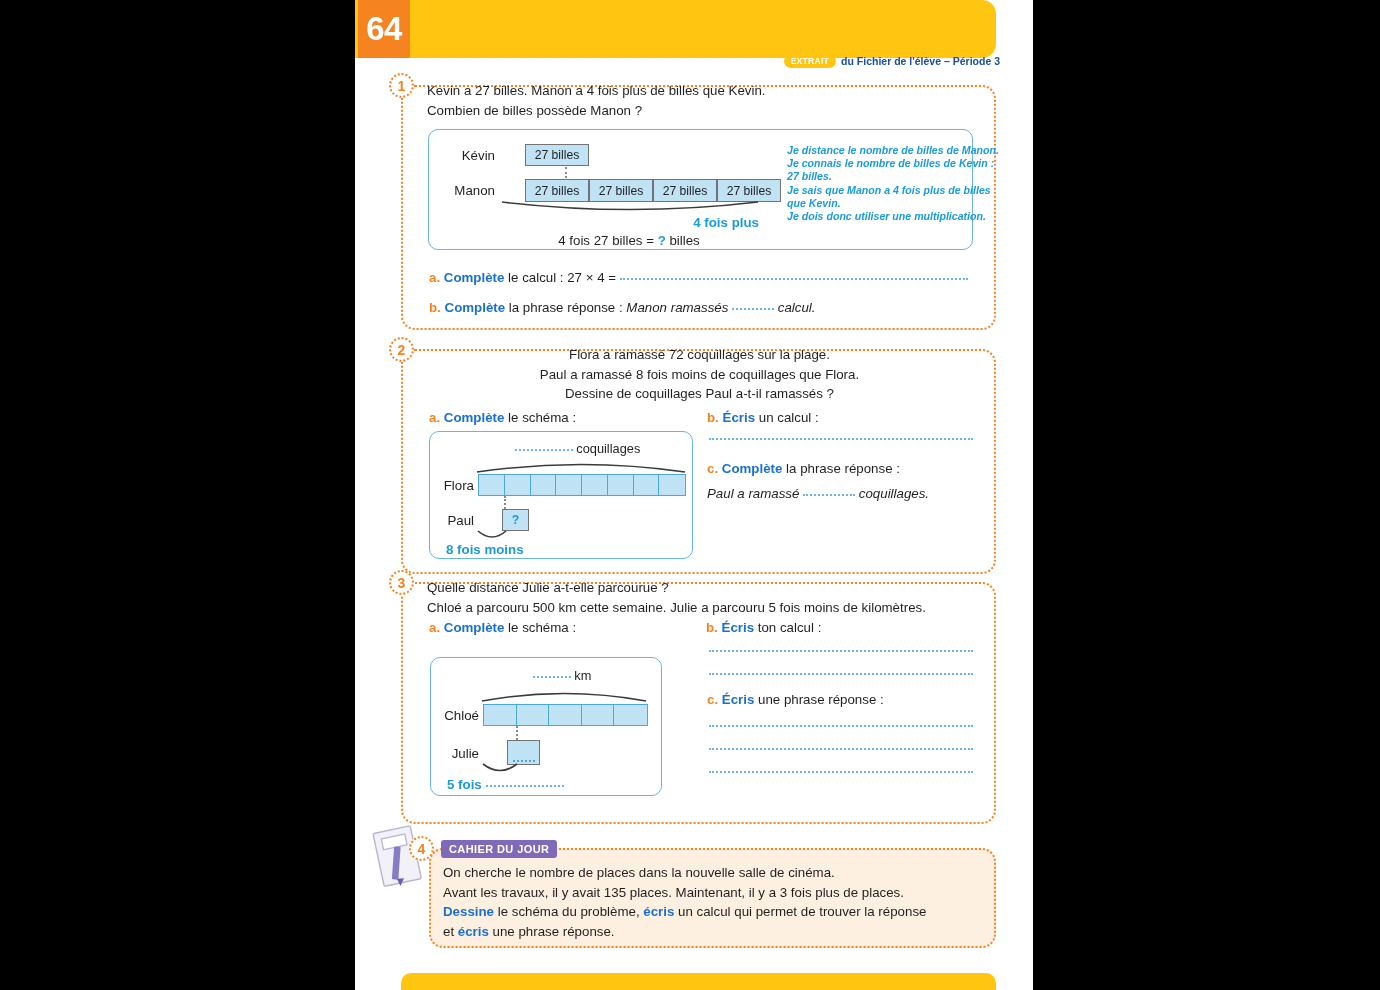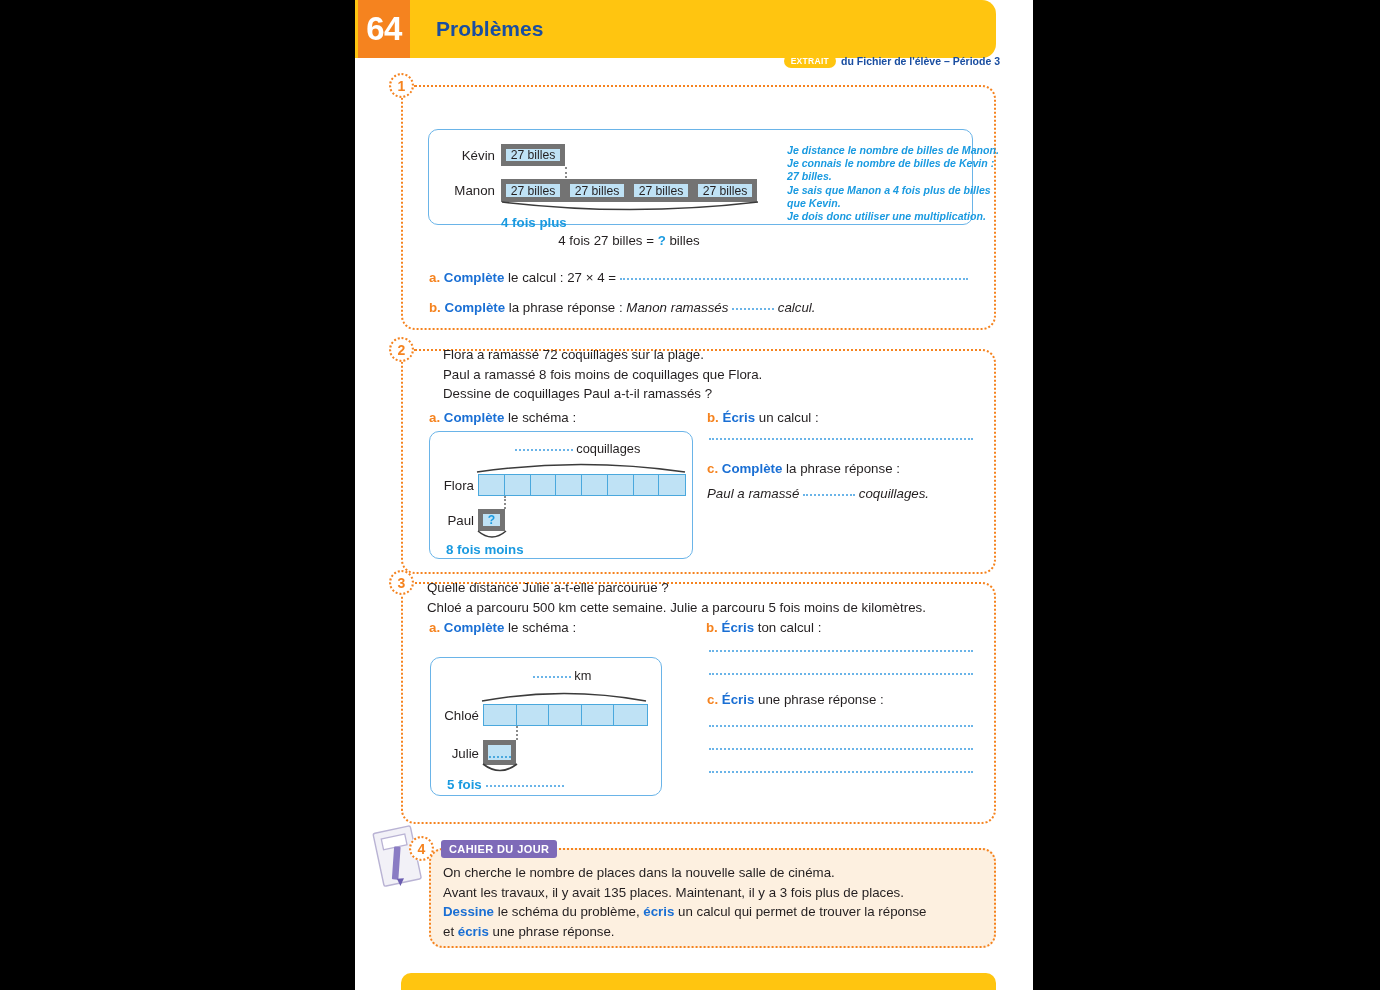--- a/index.html
+++ b/index.html
@@ -140,27 +140,28 @@
   }
   .name-lbl {
     position: absolute;
     color: #231f20;
     font-size: 13.3px;
     text-align: right;
   }
   .seg {
     position: absolute;
     background: #bfe2f5;
-    border: 5px solid #737373;
+    border: 1px solid #737373;
     box-sizing: border-box;
     display: flex;
     align-items: center;
     justify-content: center;
     font-size: 12.2px;
     color: #231f20;
+    margin-left: 24px;
   }
   .segs {
     position: absolute;
     display: flex;
     border: 1px solid #4aa8dd;
     box-sizing: border-box;
     background: #bfe2f5;
   }
   .segs > i {
     display: block;
@@ -219,50 +220,53 @@
 </style>
 </head>
 <body>
 
 <div id="page">
 
   <div class="hdr">
     <div class="hdr-yellow"></div>
     <div class="hdr-orange"></div>
     <div class="hdr-num">64</div>
-    <div class="hdr-title">Problèmes</div>
   </div>
 
   <div class="extrait-row">
     <span class="extrait-badge">EXTRAIT</span>
     <span class="extrait-text">du Fichier de l'élève – Période 3</span>
   </div>
 
   <div class="ex" style="left:46px; top:85px; width:595px; height:245px;">
     <div class="ex-num">1</div>
 
-
-    <div class="schema" style="left:25px; top:42px; width:545px; height:96px;">
+    <div class="stmt" style="position:absolute; left:24px; top:-6px; width:540px;">
+      <div>Kevin a 27 billes. Manon a 4 fois plus de billes que Kevin.</div>
+      <div>Combien de billes possède Manon ?</div>
+    </div>
+
+    <div class="schema" style="left:25px; top:42px; width:545px; height:121px;">
 
       <div class="name-lbl" style="left:10px; top:18px; width:56px;">Kévin</div>
       <div class="seg" style="left:72px; top:14px; width:64px; height:22px;">27 billes</div>
 
       <div class="vdotted" style="left:136px; top:37px; height:15px;"></div>
 
       <div class="name-lbl" style="left:10px; top:53px; width:56px;">Manon</div>
       <div class="seg" style="left:72px; top:49px; width:64px; height:23px;">27 billes</div>
       <div class="seg" style="left:136px; top:49px; width:64px; height:23px;">27 billes</div>
       <div class="seg" style="left:200px; top:49px; width:64px; height:23px;">27 billes</div>
       <div class="seg" style="left:264px; top:49px; width:64px; height:23px;">27 billes</div>
 
       <svg style="position:absolute; left:72px; top:71px;" width="258" height="14">
         <path d="M1,1 Q129,16 257,1" stroke="#3b3b3b" stroke-width="1.6" fill="none"></path>
       </svg>
 
-      <div class="hint" style="position:absolute; left:72px; top:85px; width:258px; text-align:left;">4 fois plus</div>
+      <div class="hint" style="position:absolute; left:72px; top:85px; width:258px; text-align:right;">4 fois plus</div>
 
       <div style="position:absolute; left:40px; top:103px; width:320px; text-align:center; font-size:13.3px; color:#231f20;">
         <span>4 fois 27 billes = </span><span class="qmark">?</span><span> billes</span>
       </div>
 
       <div class="note" style="left:358px; top:14px; width:215px;">
         <div>Je distance le nombre de billes de Manon.</div>
         <div>Je connais le nombre de billes de Kevin :</div>
         <div>27 billes.</div>
         <div>Je sais que Manon a 4 fois plus de billes</div>
@@ -281,21 +285,21 @@
       <span class="lbl-letter">b.</span>
       <span class="lbl-verb">Complète</span><span> la phrase réponse : </span><span class="ital">Manon ramassés</span>
       <span class="dots" style="width:42px;"></span>
       <span class="ital">calcul.</span>
     </div>
   </div>
 
   <div class="ex" style="left:46px; top:349px; width:595px; height:225px;">
     <div class="ex-num">2</div>
 
-    <div class="stmt" style="position:absolute; left:40px; top:-6px; width:545px;">
+    <div class="stmt" style="position:absolute; left:24px; top:-6px; width:545px;text-align:center;">
       <div>Flora a ramassé 72 coquillages sur la plage.</div>
       <div>Paul a ramassé 8 fois moins de coquillages que Flora.</div>
       <div>Dessine de coquillages Paul a-t-il ramassés ?</div>
     </div>
 
     <div class="stmt" style="position:absolute; left:26px; top:57px;">
       <span class="lbl-letter">a.</span>
       <span class="lbl-verb">Complète</span><span> le schéma :</span>
     </div>
 

